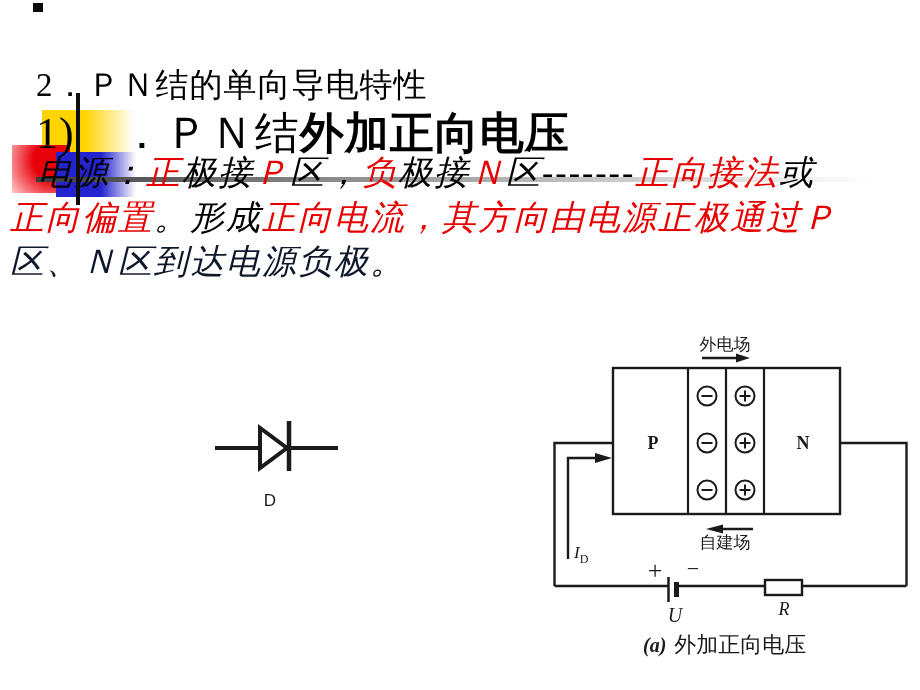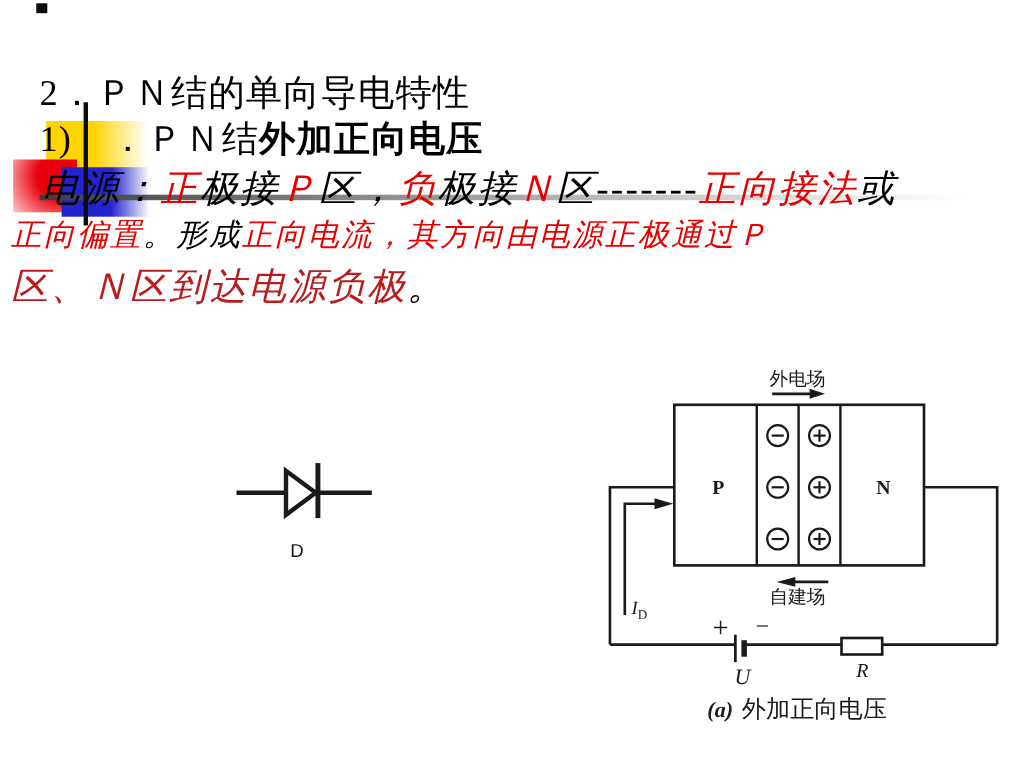--- a/index.html
+++ b/index.html
@@ -32,24 +32,24 @@
 <div class="stage">
 
   <div class="corner-mark"></div>
   <div class="deco-yellow"></div>
   <div class="deco-red"></div>
   <div class="deco-blue"></div>
   <div class="deco-hline"></div>
   <div class="deco-vline"></div>
 
   <div class="tl title" style="left: 36px; top: 66px; font-size: 33px;"><span style="color: rgb(0, 0, 0);">2．ＰＮ结的单向导电特性</span></div>
-  <div class="tl title" style="left: 36px; top: 108px; font-size: 33px;"><span style="color: rgb(0, 0, 0);">1)　．ＰＮ结</span><span style="color: rgb(0, 0, 0); font-weight: bold;">外加正向电压</span></div>
+  <div class="tl title" style="left: 36px; top: 108px; font-size: 44px;"><span style="color: rgb(0, 0, 0);">1)　．ＰＮ结</span><span style="color: rgb(0, 0, 0); font-weight: bold;">外加正向电压</span></div>
   <div class="tl body" style="left: 38px; top: 153px; font-size: 34px;"><span style="color: rgb(0, 0, 0);">电源：</span><span style="color: rgb(232, 0, 0);">正</span><span style="color: rgb(0, 0, 0);">极接</span><span style="color: rgb(232, 0, 0);">Ｐ</span><span style="color: rgb(0, 0, 0);">区，</span><span style="color: rgb(232, 0, 0);">负</span><span style="color: rgb(0, 0, 0);">极接</span><span style="color: rgb(232, 0, 0);">Ｎ</span><span style="color: rgb(0, 0, 0);">区</span><span style="color: rgb(0, 0, 0);">-------</span><span style="color: rgb(232, 0, 0);">正向接法</span><span style="color: rgb(0, 0, 0);">或</span></div>
-  <div class="tl body" style="left: 10px; top: 198px; font-size: 28px;"><span style="color: rgb(232, 0, 0);">正向偏置</span><span style="color: rgb(0, 0, 0);">。形成</span><span style="color: rgb(232, 0, 0);">正向电流，其方向由电源正极通过Ｐ</span></div>
-  <div class="tl body" style="left: 10px; top: 242px; font-size: 34px;"><span style="color: #b91c1c;">区、Ｎ区到达电源负极</span><span style="color: rgb(0, 0, 0);">。</span></div>
+  <div class="tl body" style="left: 10px; top: 198px; font-size: 34px;"><span style="color: rgb(232, 0, 0);">正向偏置</span><span style="color: rgb(0, 0, 0);">。形成</span><span style="color: rgb(232, 0, 0);">正向电流，其方向由电源正极通过Ｐ</span></div>
+  <div class="tl body" style="left: 10px; top: 242px; font-size: 34px;"><span style="color: #0f172a;">区、Ｎ区到达电源负极</span><span style="color: rgb(0, 0, 0);">。</span></div>
 
   <svg style="left:190px;top:405px" width="160" height="110" viewBox="0 0 160 110">
     <line x1="25" y1="43" x2="70" y2="43" stroke="#1a1a1a" stroke-width="4"></line>
     <polygon points="70,23 70,63 97,43" fill="none" stroke="#1a1a1a" stroke-width="4"></polygon>
     <line x1="99" y1="16" x2="99" y2="66" stroke="#1a1a1a" stroke-width="4.5"></line>
     <line x1="99" y1="43" x2="148" y2="43" stroke="#1a1a1a" stroke-width="4"></line>
     <text class="sans" x="80" y="101" font-size="17" text-anchor="middle">D</text>
   </svg>
 
   <svg style="left:540px;top:330px" width="380" height="335" viewBox="0 0 380 335">

